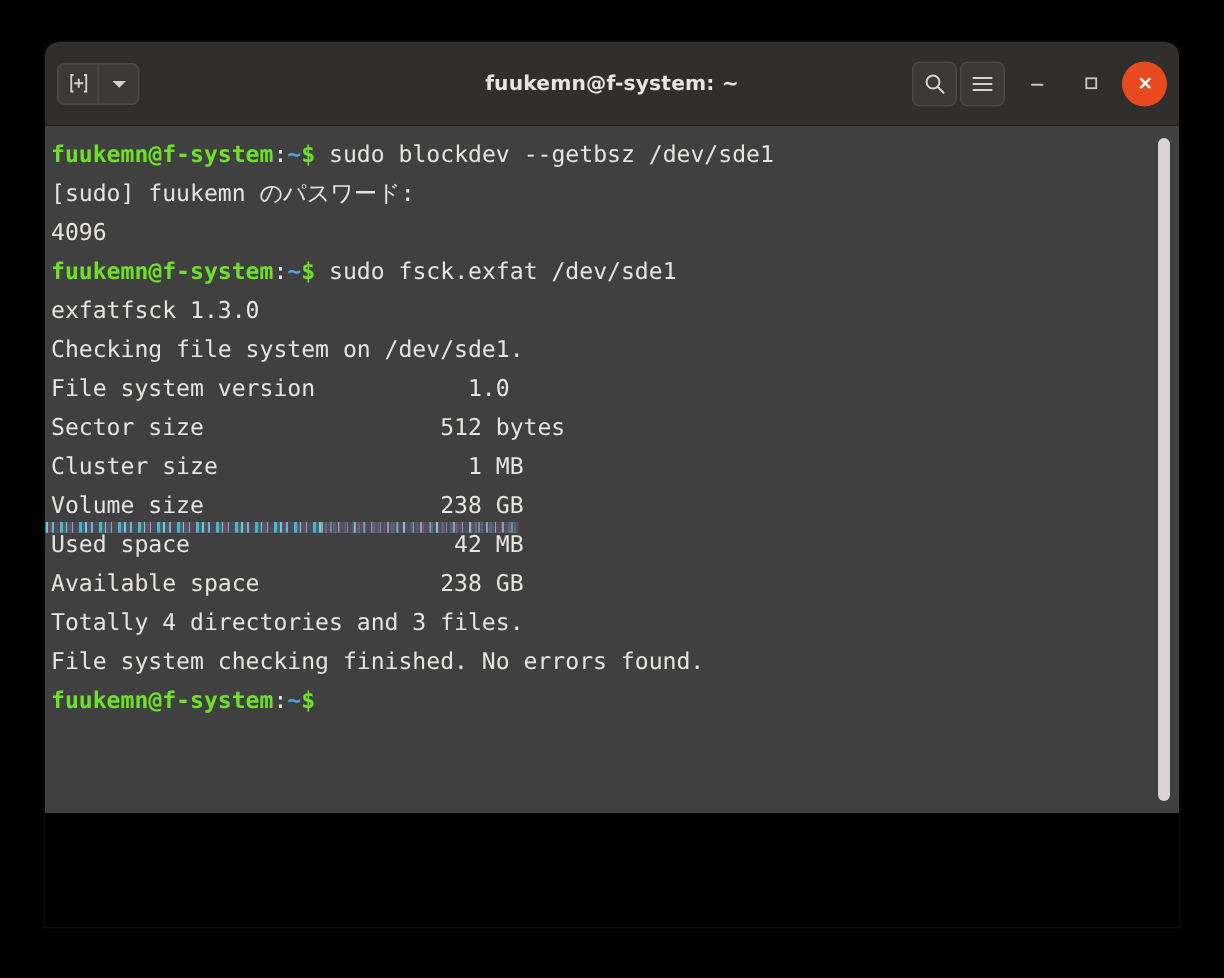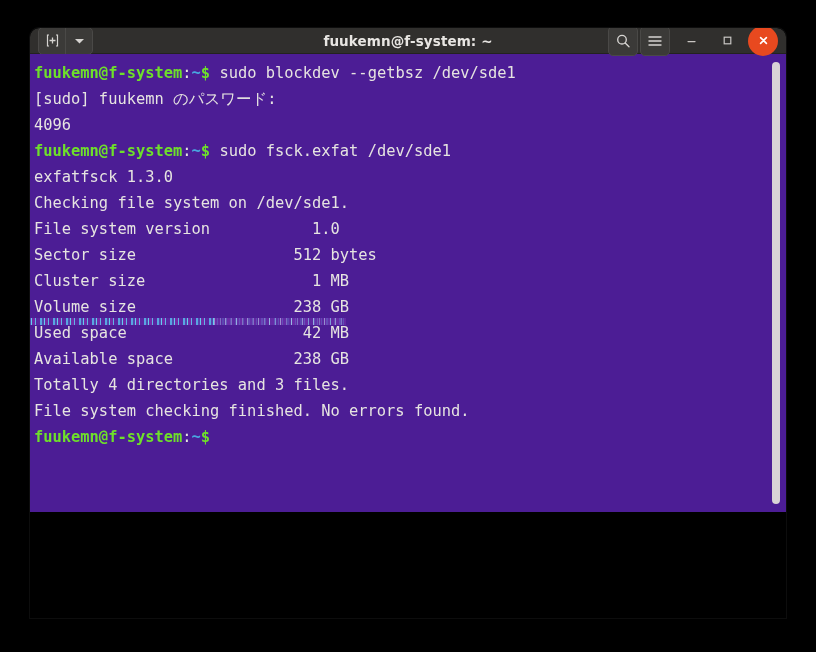--- a/index.html
+++ b/index.html
@@ -22,21 +22,21 @@
     width: 756px;
     height: 590px;
     border-radius: 9px 9px 0 0;
     overflow: hidden;
     box-shadow: 0 0 0 1px #0d0d0d;
   }
 
   
   #title-bar {
     position: relative;
-    height: 26px;
+    height: 56px;
     background: #302f2d;
     border-bottom: 1px solid #232220;
     border-radius: 9px 9px 0 0;
     display: flex;
     align-items: center;
     box-sizing: border-box;
     padding: 0 8px;
   }
   .tb-left {
     display: flex;
@@ -103,21 +103,21 @@
     margin-left: 4px;
   }
   #close-button {
     background: #e8491f;
   }
 
   
   #terminal-body {
     position: relative;
     height: 458px;
-    background: #4c1d95;
+    background: #404040;
     overflow: hidden;
     padding-left: 40px;
   }
   #terminal-screen {
     position: absolute;
     left: 0;
     top: 0;
     right: 0;
     padding: 6px 0 0 4px;
     font-family: "DejaVu Sans Mono", monospace;

